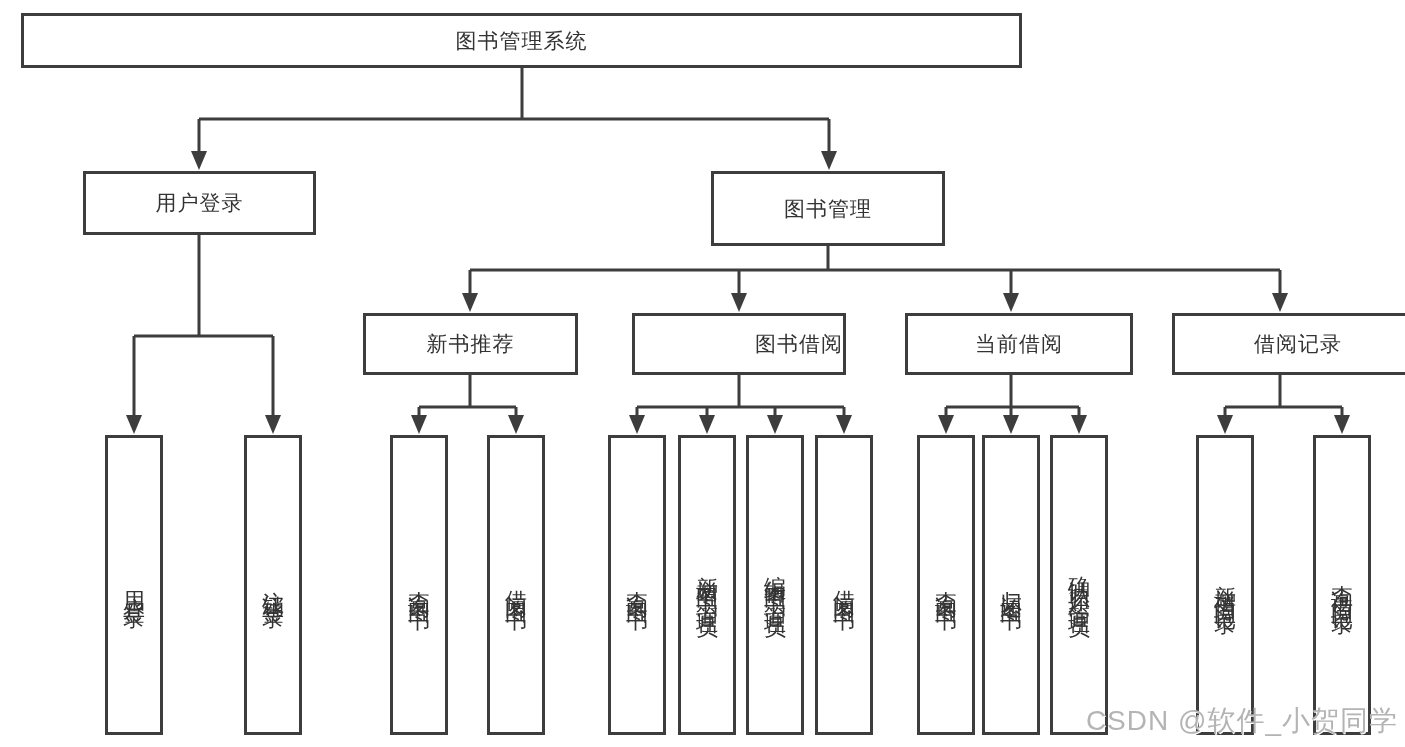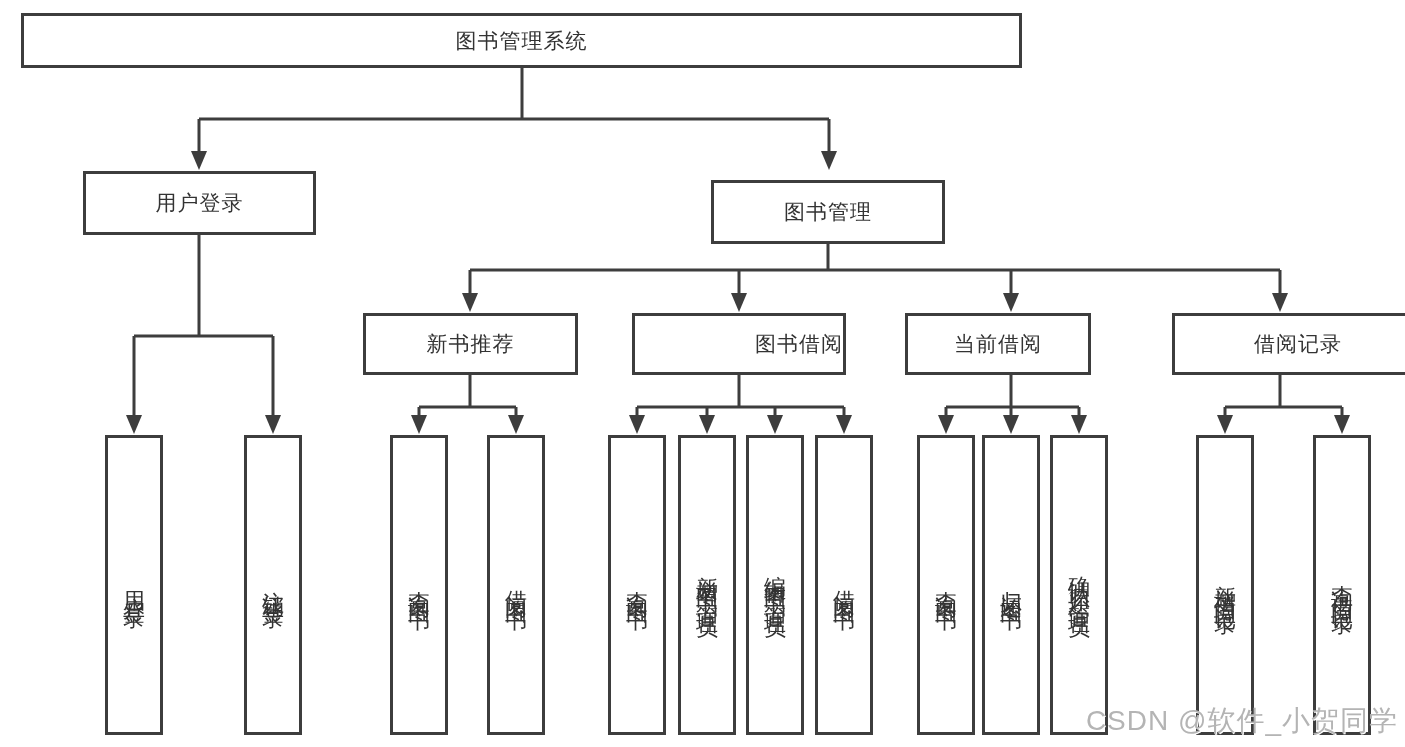--- a/index.html
+++ b/index.html
@@ -122,31 +122,31 @@
     </g>
   </svg>
 
   <div class="hbox" style="left:21px; top:13px; width:1001px; height:55px;">
     <span>图书管理系统</span>
   </div>
 
   <div class="hbox" style="left:83px; top:171px; width:233px; height:64px;">
     <span>用户登录</span>
   </div>
-  <div class="hbox" style="left:711px; top:180px; width:234px; height:64px;">
+  <div class="hbox" style="left:711px; top:171px; width:234px; height:75px;">
     <span>图书管理</span>
   </div>
 
   <div class="hbox" style="left:363px; top:313px; width:215px; height:62px;font-family:Liberation Mono, monospace;">
     <span>新书推荐</span>
   </div>
   <div class="hbox" style="left:632px; top:313px; width:214px; height:62px;justify-content:flex-end;">
     <span>图书借阅</span>
   </div>
-  <div class="hbox" style="left:905px; top:313px; width:186px; height:62px;">
+  <div class="hbox" style="left:905px; top:313px; width:228px; height:62px;">
     <span>当前借阅</span>
   </div>
   <div class="hbox" style="left:1172px; top:313px; width:252px; height:62px;">
     <span>借阅记录</span>
   </div>
 
   <div class="vbox" style="left:105px;">
     <span>用户登录</span>
   </div>
   <div class="vbox" style="left:244px;">

